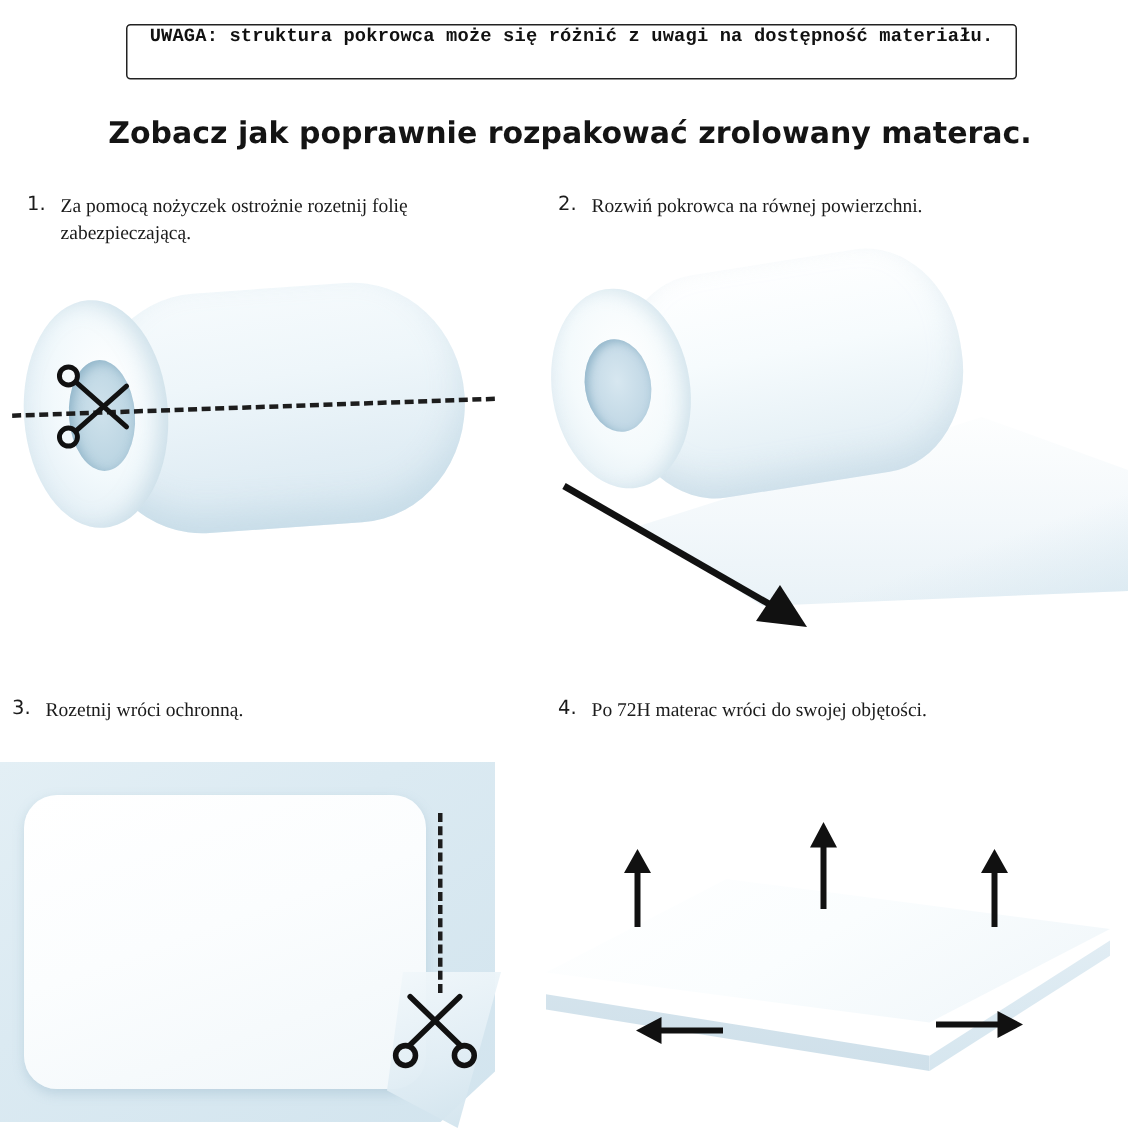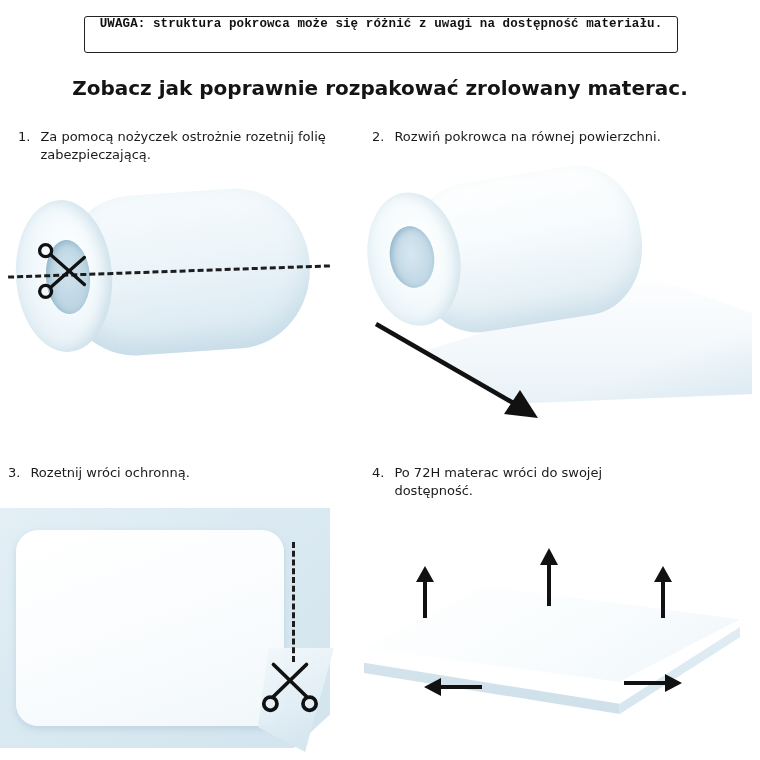--- a/index.html
+++ b/index.html
@@ -53,21 +53,21 @@
   .step-head {
     position: absolute;
     display: flex;
     align-items: flex-start;
     gap: 10px;
     font-size: 13px;
     line-height: 1.35;
     color: #1b1b1b;
   }
   .step-num { font-weight: normal; }
-  .step-text { max-width: 290px; }
+  .step-text { max-width: 290px; font-family: Liberation Serif, serif; }
 
   .s1-head { left: 18px; top: 128px; }
   .s2-head { left: 372px; top: 128px; }
   .s3-head { left: 8px;  top: 464px; }
   .s4-head { left: 372px; top: 464px; }
 
   .fig { position: absolute; }
 
   
   .fig1 { left: 8px; top: 178px; width: 330px; height: 200px; }
@@ -248,21 +248,21 @@
   <span class="step-text">Rozwiń pokrowca na równej powierzchni.</span>
 </div>
 
 <div class="step-head s3-head">
   <span class="step-num">3.</span>
   <span class="step-text">Rozetnij wróci ochronną.</span>
 </div>
 
 <div class="step-head s4-head">
   <span class="step-num">4.</span>
-  <span class="step-text">Po 72H materac wróci do swojej dostępność.</span>
+  <span class="step-text">Po 72H materac wróci do swojej objętości.</span>
 </div>
 
 <div class="fig fig1">
   <div class="roll-body"></div>
   <div class="roll-cap"></div>
   <div class="roll-hole"></div>
   <div class="cut-line-h"></div>
   <svg class="scissors1" viewBox="0 0 64 64">
     <g stroke="#111" stroke-width="3.4" fill="none" stroke-linecap="round">
       <line x1="17" y1="15" x2="52" y2="46"></line>

